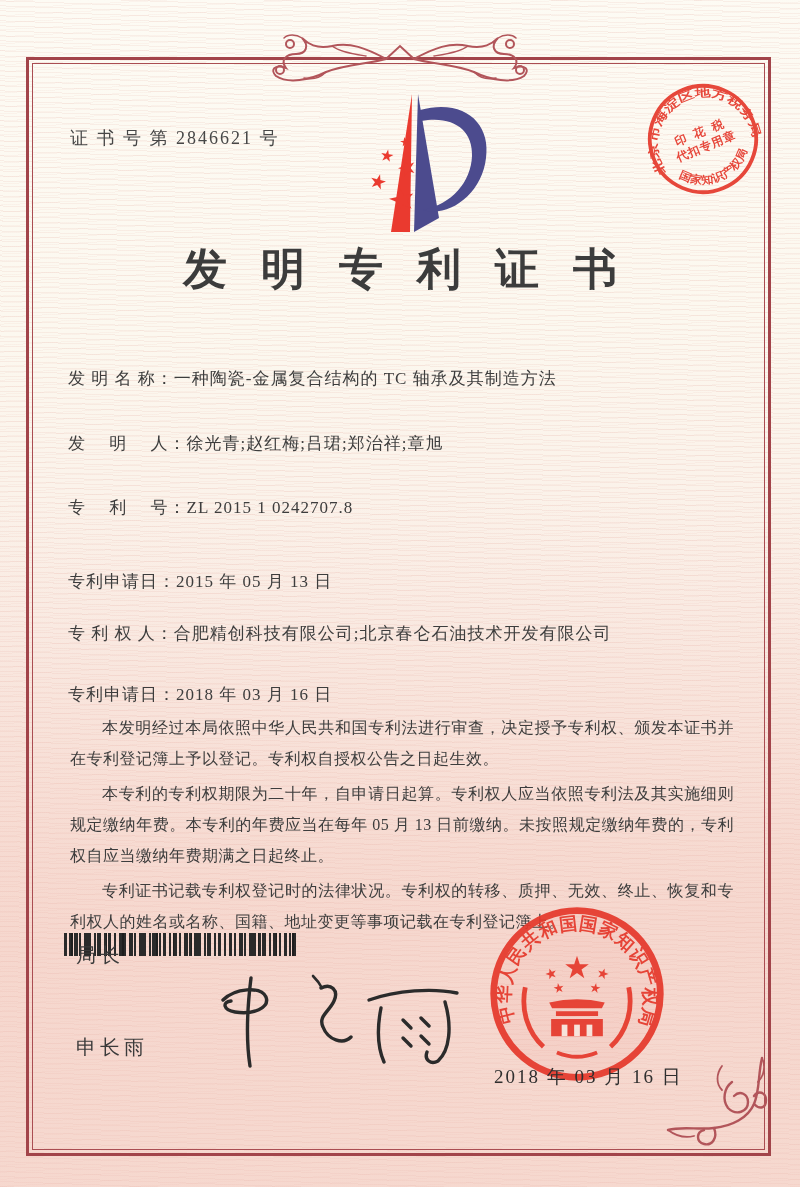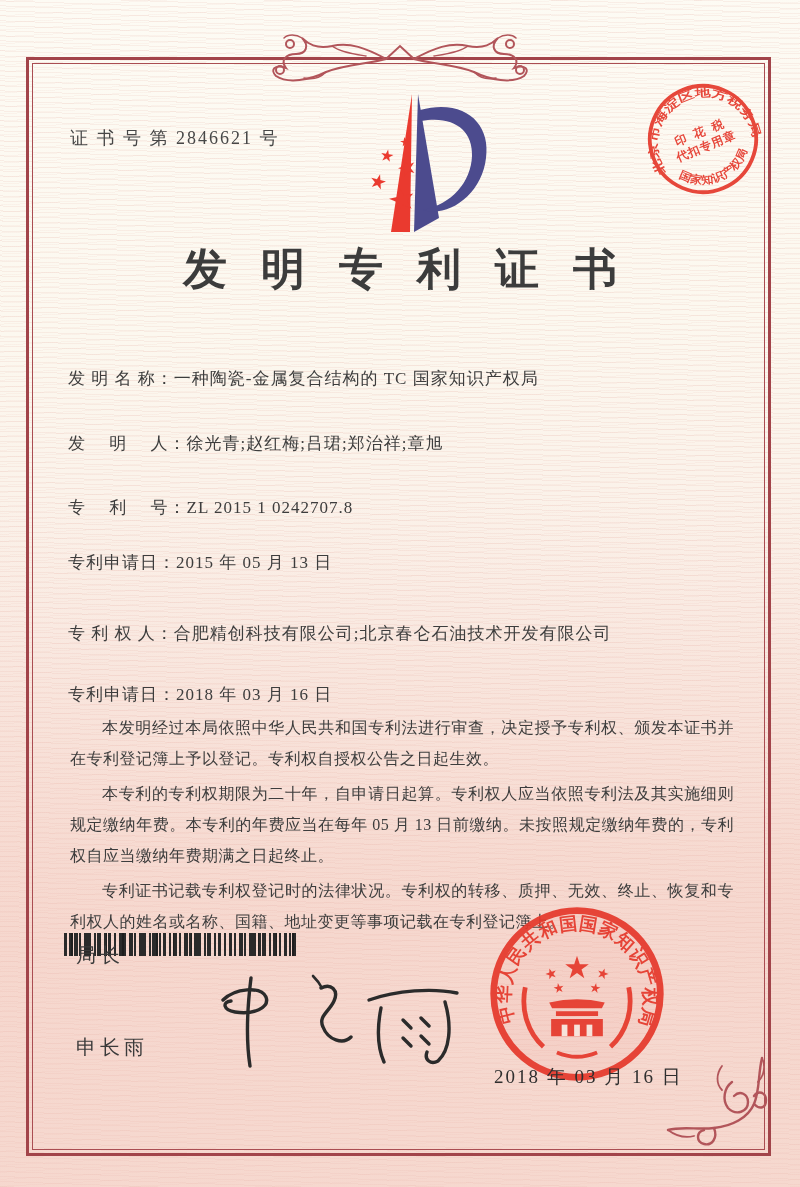--- a/index.html
+++ b/index.html
@@ -133,29 +133,29 @@
       <use href="#star5" transform="translate(45,92) scale(8) rotate(15)"></use>
       <use href="#star5" transform="translate(74,78) scale(9) rotate(-20)"></use>
       <use href="#star5" transform="translate(54,66) scale(6.5) rotate(10)"></use>
       <use href="#star5" transform="translate(72,52) scale(5) rotate(-8)"></use>
     </g>
   </svg>
 
   <div id="title" class="abs">发明专利证书</div>
 
   <div class="field abs" style="top:366px">
-    <span class="flabel">发 明 名 称：</span><span class="fvalue">一种陶瓷-金属复合结构的 TC 国家知识产权局</span>
+    <span class="flabel">发 明 名 称：</span><span class="fvalue">一种陶瓷-金属复合结构的 TC 轴承及其制造方法</span>
   </div>
   <div class="field abs" style="top:431px">
     <span class="flabel">发　 明　 人：</span><span class="fvalue">徐光青;赵红梅;吕珺;郑治祥;章旭</span>
   </div>
   <div class="field abs" style="top:495px">
     <span class="flabel">专　 利　 号：</span><span class="fvalue">ZL 2015 1 0242707.8</span>
   </div>
-  <div class="field abs" style="top:550px">
+  <div class="field abs" style="top:569px">
     <span class="flabel">专利申请日：</span><span class="fvalue">2015 年 05 月 13 日</span>
   </div>
   <div class="field abs" style="top:621px">
     <span class="flabel">专 利 权 人：</span><span class="fvalue">合肥精创科技有限公司;北京春仑石油技术开发有限公司</span>
   </div>
   <div class="field abs" style="top:682px">
     <span class="flabel">专利申请日：</span><span class="fvalue">2018 年 03 月 16 日</span>
   </div>
 
   <div id="paragraphs" class="abs">

